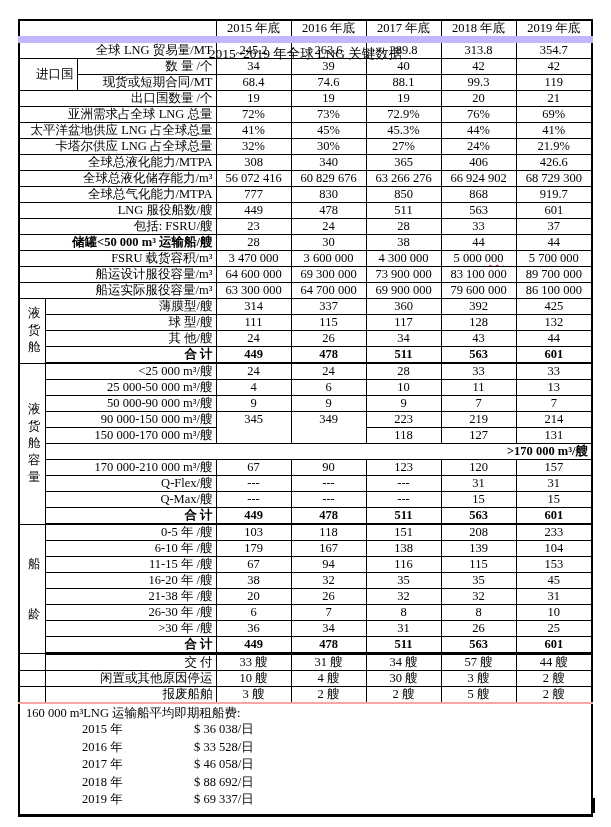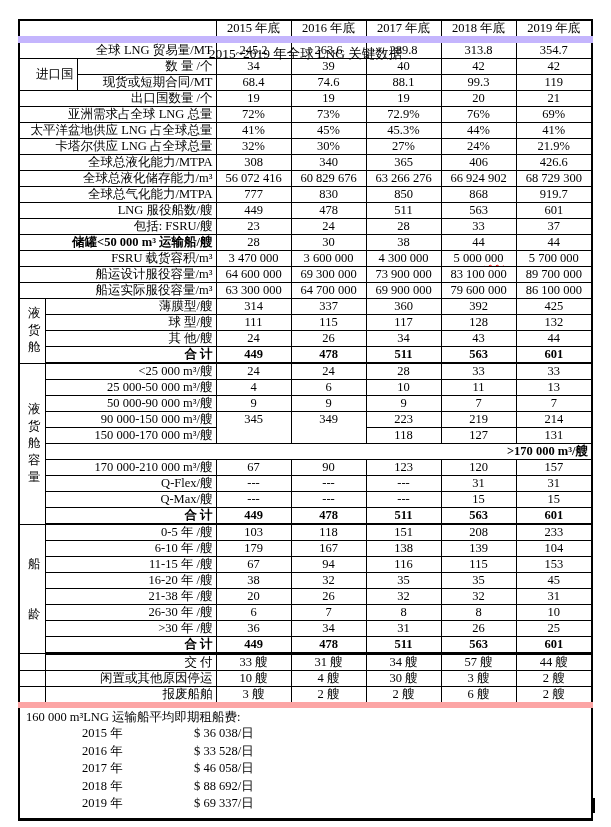--- a/index.html
+++ b/index.html
@@ -44,21 +44,21 @@
   td.vlabel {
     word-break:break-all;
     white-space:normal;
     line-height:17px;
     text-align:center;
     padding:0 8px;
   }
   td.vgap { line-height:50px; }
   tr.hdr td { border-bottom:7px solid #c4b5fd; }
   tr.sep td { border-bottom:2px solid #000; }
-  tr.t2 td { border-bottom:6px solid #fca5a5; }
+  tr.t2 td { border-bottom:2px solid #fca5a5; }
   tr.t3 td { border-bottom:3px solid #000; }
   .squiggle {
     text-decoration-line:underline;
     text-decoration-style:wavy;
     text-decoration-color:#ff0000;
     text-decoration-thickness:1px;
     text-underline-offset:2px;
   }
   td.footer-cell {
     height:auto;
@@ -419,21 +419,21 @@
         <td>30 艘</td>
         <td>3 艘</td>
         <td>2 艘</td>
       </tr>
       <tr class="t2">
         <td></td>
         <td colspan="2" class="lbl">报废船舶</td>
         <td>3 艘</td>
         <td>2 艘</td>
         <td>2 艘</td>
-        <td>6 艘</td>
+        <td>5 艘</td>
         <td>2 艘</td>
       </tr>
       <tr>
         <td colspan="8" class="footer-cell">
           <div class="f-heading">160 000 m³LNG 运输船平均即期租船费:</div>
           <div class="f-line"><span class="f-year">2015 年</span><span>$ 36 038/日</span></div>
           <div class="f-line"><span class="f-year">2016 年</span><span>$ 33 528/日</span></div>
           <div class="f-line"><span class="f-year">2017 年</span><span>$ 46 058/日</span></div>
           <div class="f-line"><span class="f-year">2018 年</span><span>$ 88 692/日</span></div>
           <div class="f-line"><span class="f-year">2019 年</span><span>$ 69 337/日</span></div>

